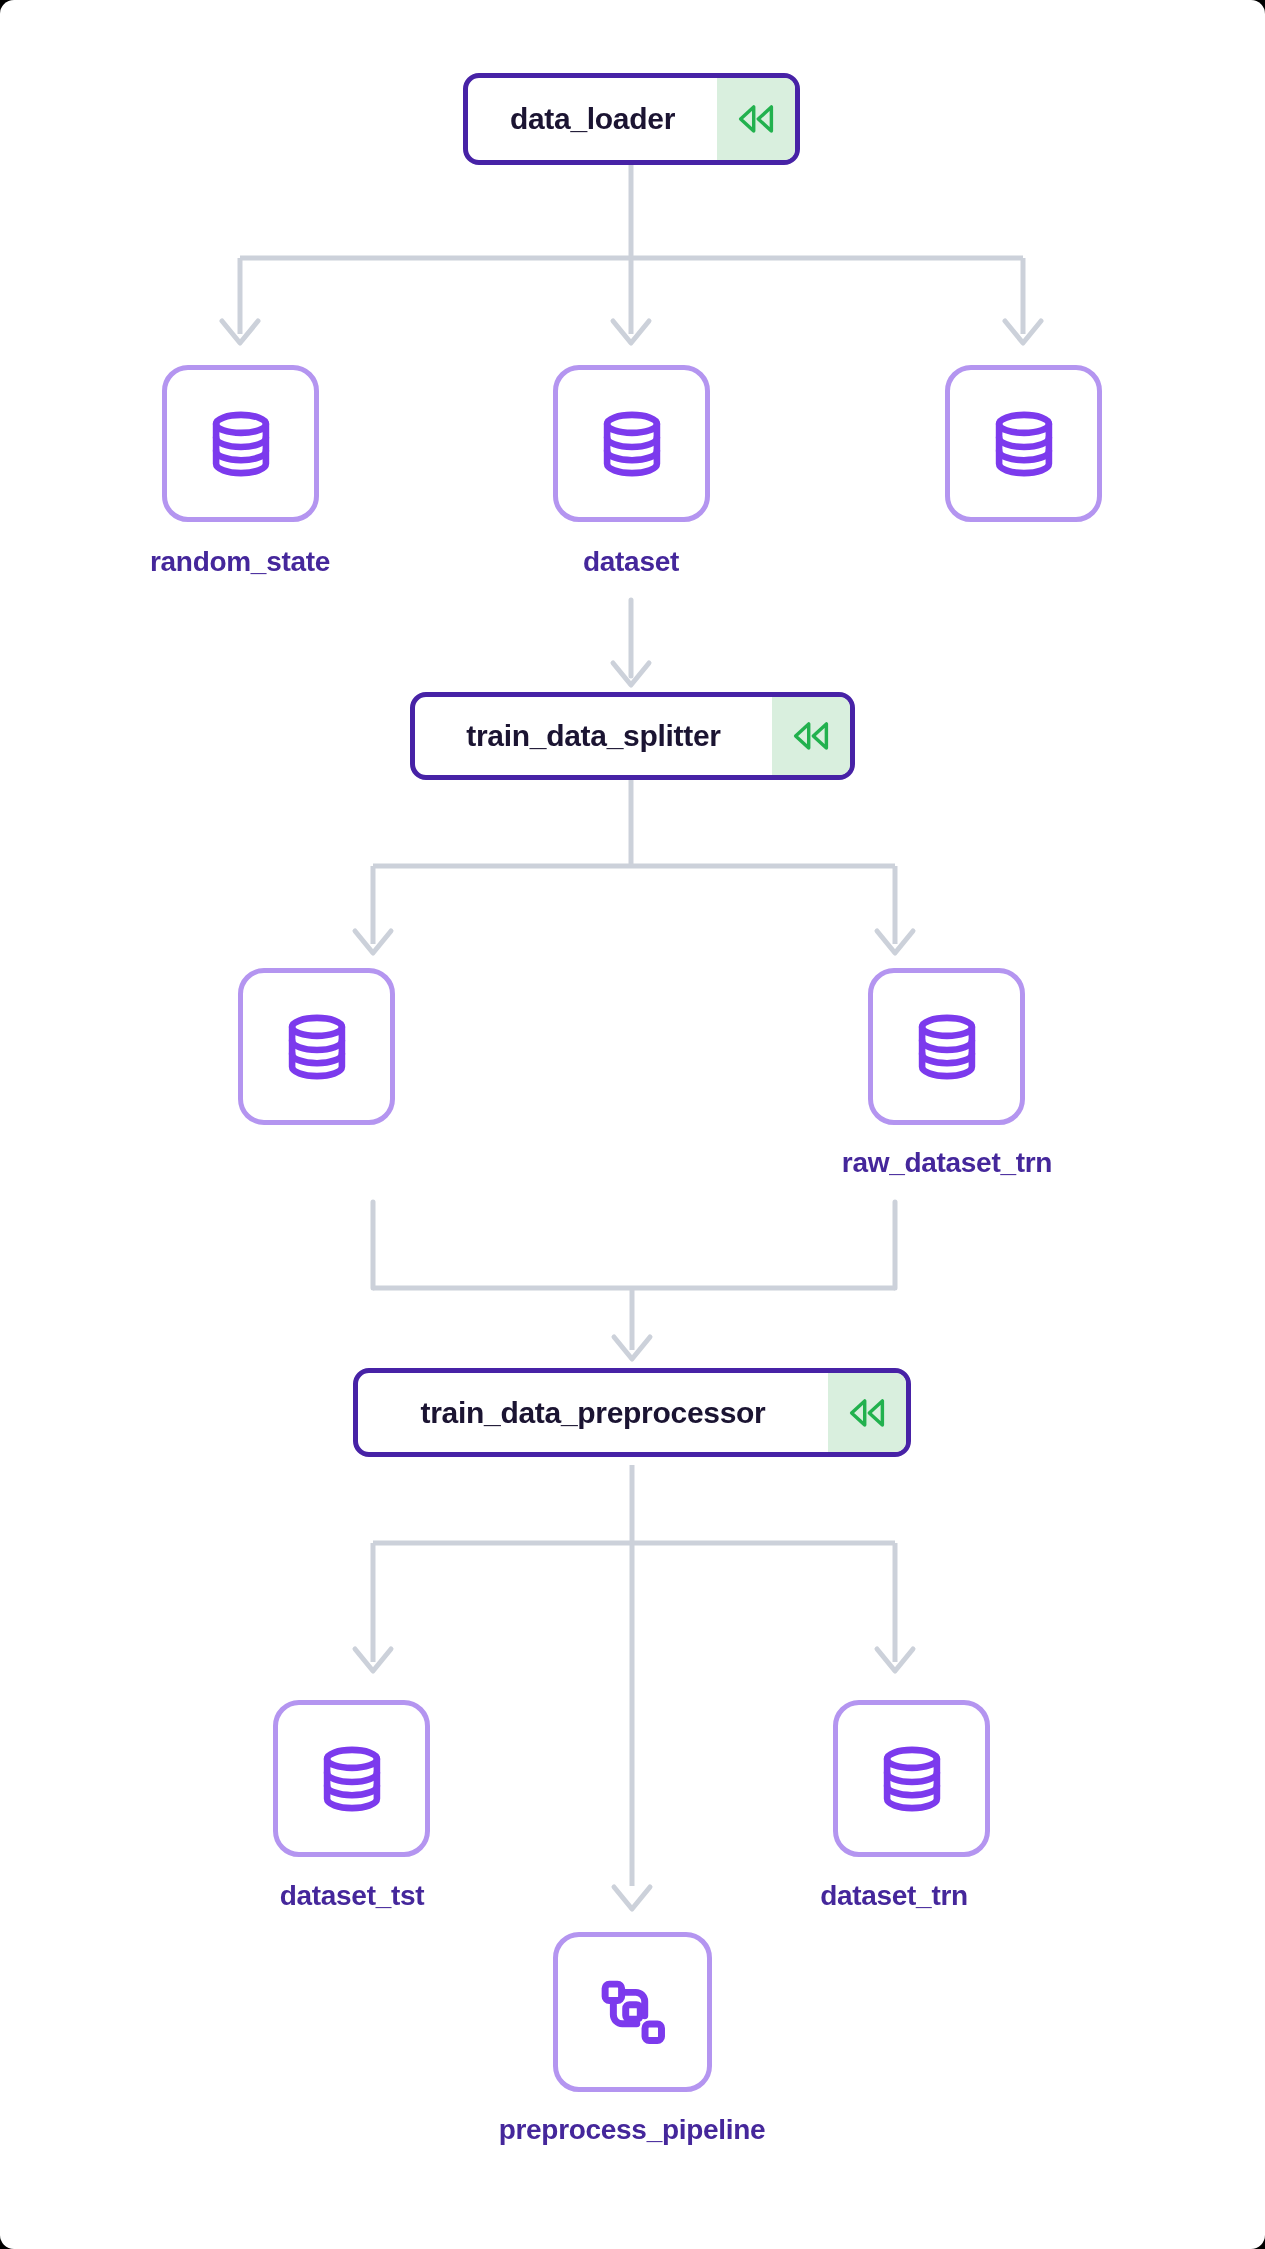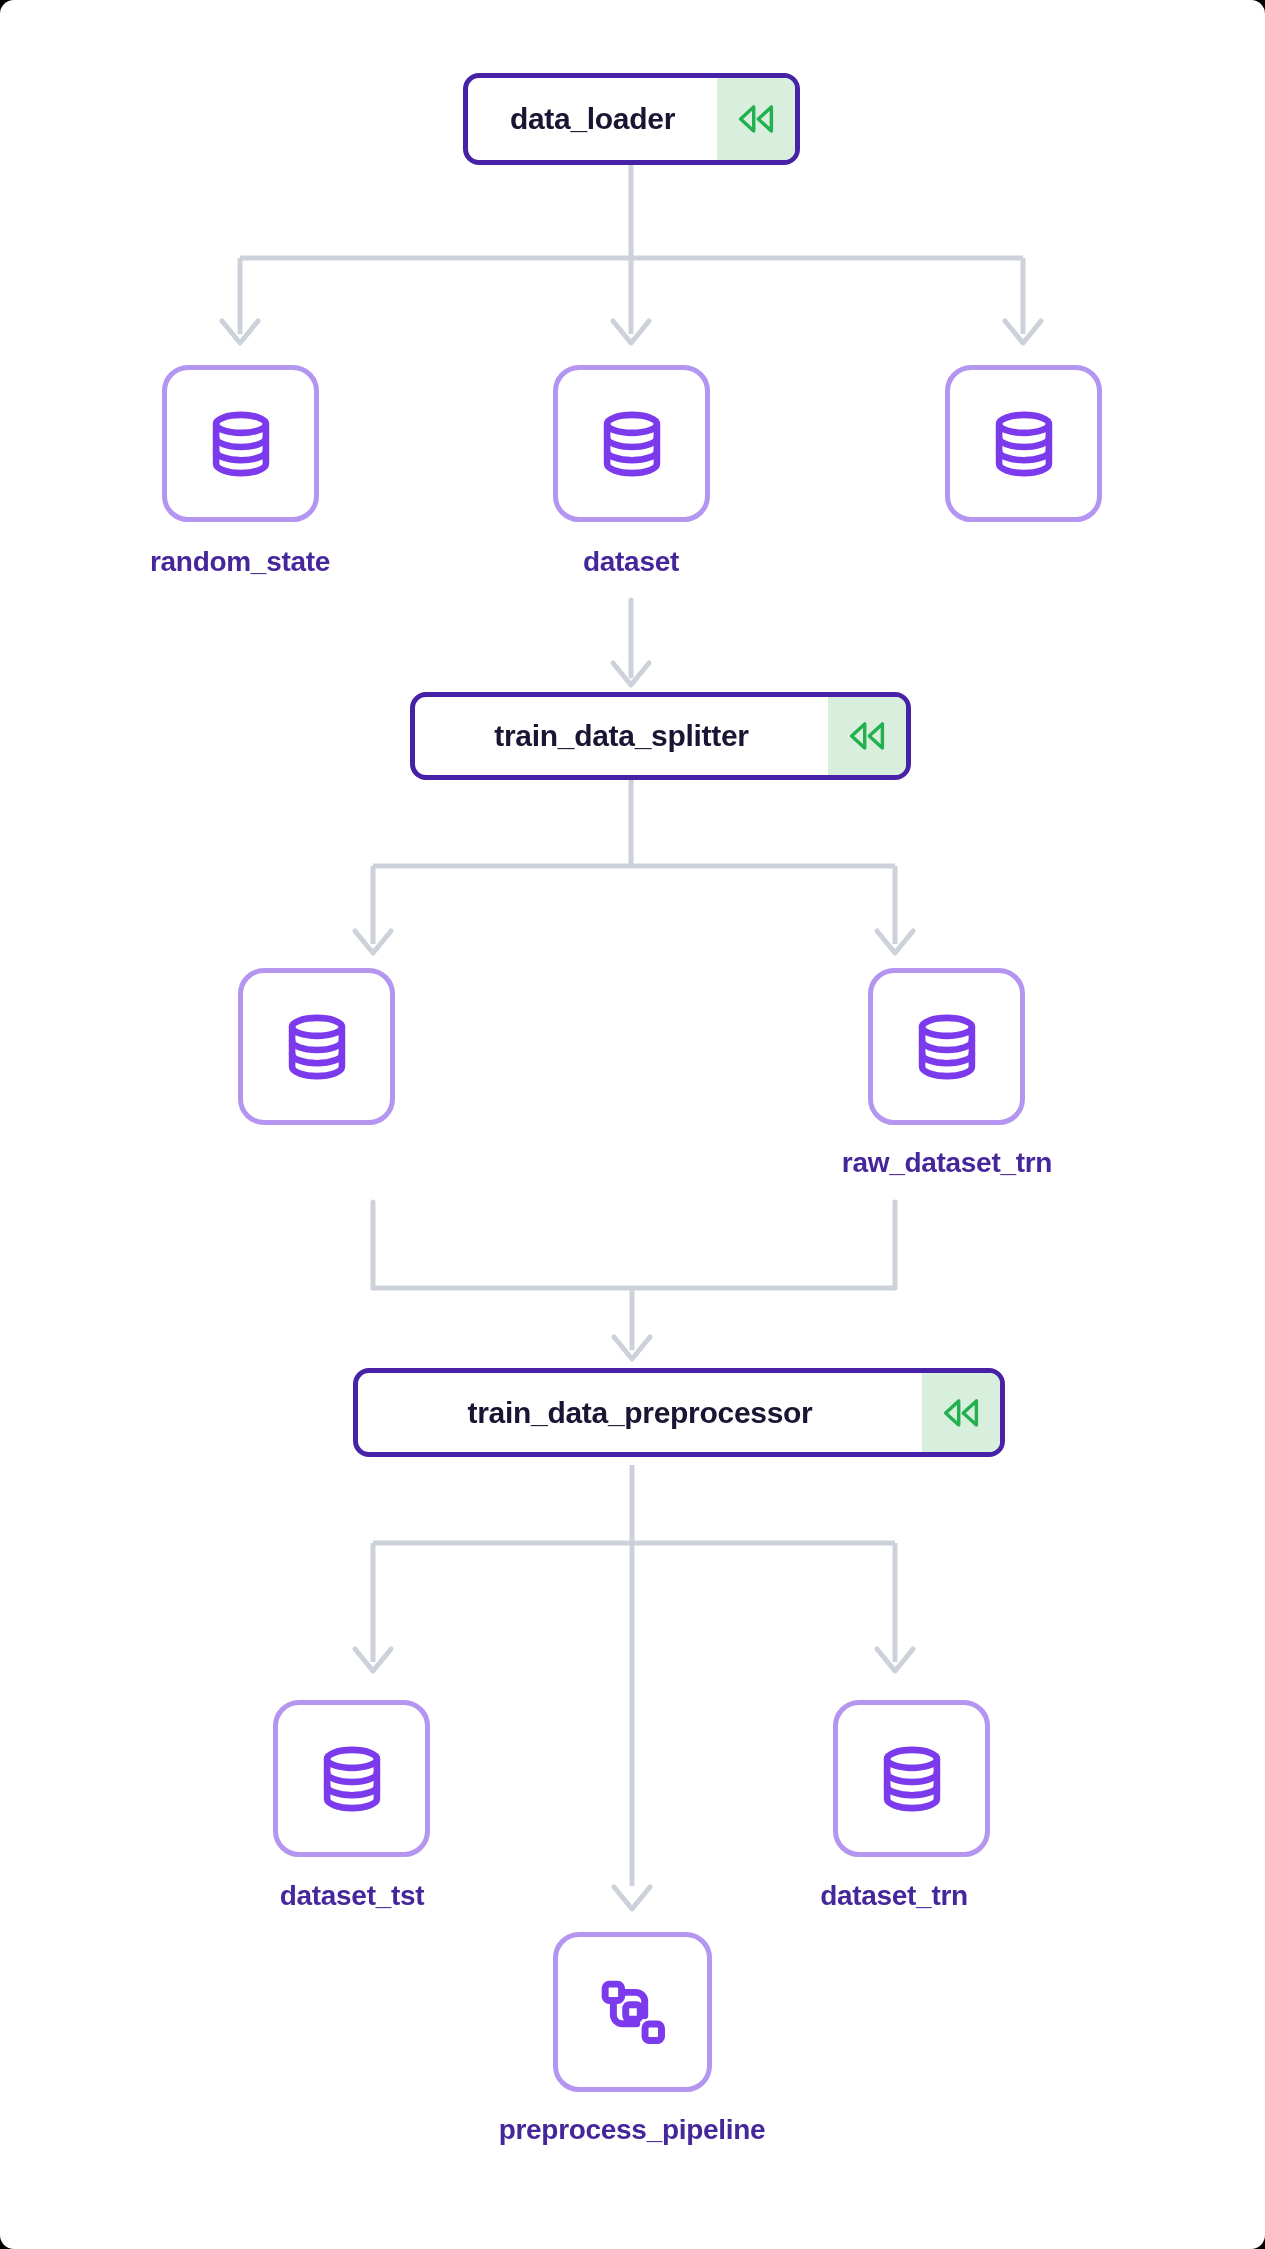--- a/index.html
+++ b/index.html
@@ -84,31 +84,31 @@
   <div class="node fn-node" style="left:463px;top:73px;width:337px;height:92px">
     <span class="fn-label">data_loader</span>
     <span class="fn-badge">
       <svg class="ic" width="40" height="36" viewBox="0 0 24 22" fill="none" stroke="#22b14e" stroke-width="2.1" stroke-linejoin="round" stroke-linecap="round">
         <path d="M10.6 3.6 L10.6 18.4 L2.6 11 Z"></path>
           <path d="M21.4 3.6 L21.4 18.4 L13.4 11 Z"></path>
       </svg>
     </span>
   </div>
 
-  <div class="node fn-node" style="left:410px;top:692px;width:501px;height:88px">
+  <div class="node fn-node" style="left:410px;top:692px;width:445px;height:88px">
     <span class="fn-label">train_data_splitter</span>
     <span class="fn-badge">
       <svg class="ic" width="40" height="36" viewBox="0 0 24 22" fill="none" stroke="#22b14e" stroke-width="2.1" stroke-linejoin="round" stroke-linecap="round">
         <path d="M10.6 3.6 L10.6 18.4 L2.6 11 Z"></path>
           <path d="M21.4 3.6 L21.4 18.4 L13.4 11 Z"></path>
       </svg>
     </span>
   </div>
 
-  <div class="node fn-node" style="left:353px;top:1368px;width:652px;height:89px">
+  <div class="node fn-node" style="left:353px;top:1368px;width:558px;height:89px">
     <span class="fn-label">train_data_preprocessor</span>
     <span class="fn-badge">
       <svg class="ic" width="40" height="36" viewBox="0 0 24 22" fill="none" stroke="#22b14e" stroke-width="2.1" stroke-linejoin="round" stroke-linecap="round">
         <path d="M10.6 3.6 L10.6 18.4 L2.6 11 Z"></path>
           <path d="M21.4 3.6 L21.4 18.4 L13.4 11 Z"></path>
       </svg>
     </span>
   </div>
 
   <div class="node db-node" style="left:162px;top:365px">

